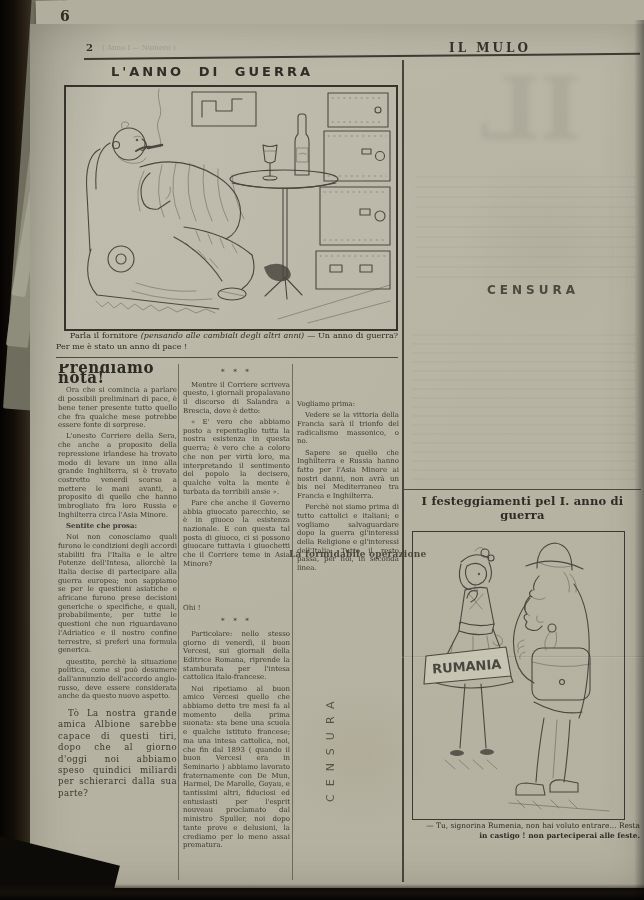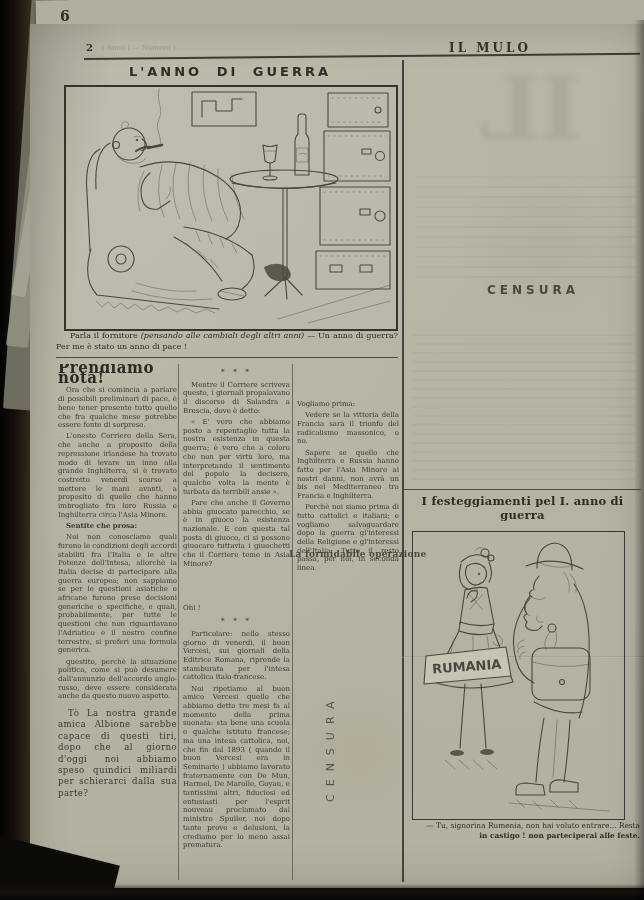--- a/index.html
+++ b/index.html
@@ -37,21 +37,21 @@
 
   .crease{background:linear-gradient(180deg,rgba(70,68,58,.22),rgba(235,233,220,.25));}
 
   
   .pagenum{left:86px;top:42px;font-size:10px;font-weight:bold;color:#33312a;}
   .dateline{left:102px;top:44px;font-size:7px;color:#33312a;opacity:.22;}
   .masthead{left:430px;top:41px;width:120px;font-size:12px;font-weight:bold;letter-spacing:3px;color:#33312a;text-align:center;}
   .header-rule{left:84px;top:58px;width:556px;height:1.6px;background:#3c3a32;transform:rotate(-.55deg);transform-origin:left center;}
 
   
-  .title1{left:110px;top:64px;width:240px;text-align:center;font-size:13px;font-weight:bold;
+  .title1{left:92px;top:64px;width:240px;text-align:center;font-size:13px;font-weight:bold;
     letter-spacing:3px;word-spacing:7px;color:#2f2d26;font-family:"DejaVu Sans",sans-serif;}
   .cartoon1{left:64px;top:85px;width:330px;height:242px;border:2px solid #35332b;background:rgba(255,255,245,.04);}
   .caption1{left:56px;top:331px;width:342px;font-size:8px;line-height:10.5px;color:#2e2c25;
     text-align:justify;text-indent:14px;}
   .caption1 .it{font-style:italic;}
   .caption-rule{left:56px;top:357px;width:342px;height:1px;background:#4b4940;}
 
   
   .col{top:364px;height:516px;overflow:hidden;font-size:7px;line-height:8.7px;color:#3a3830;}
   .col p{margin:0 0 2.5px;text-indent:8px;text-align:justify;}

